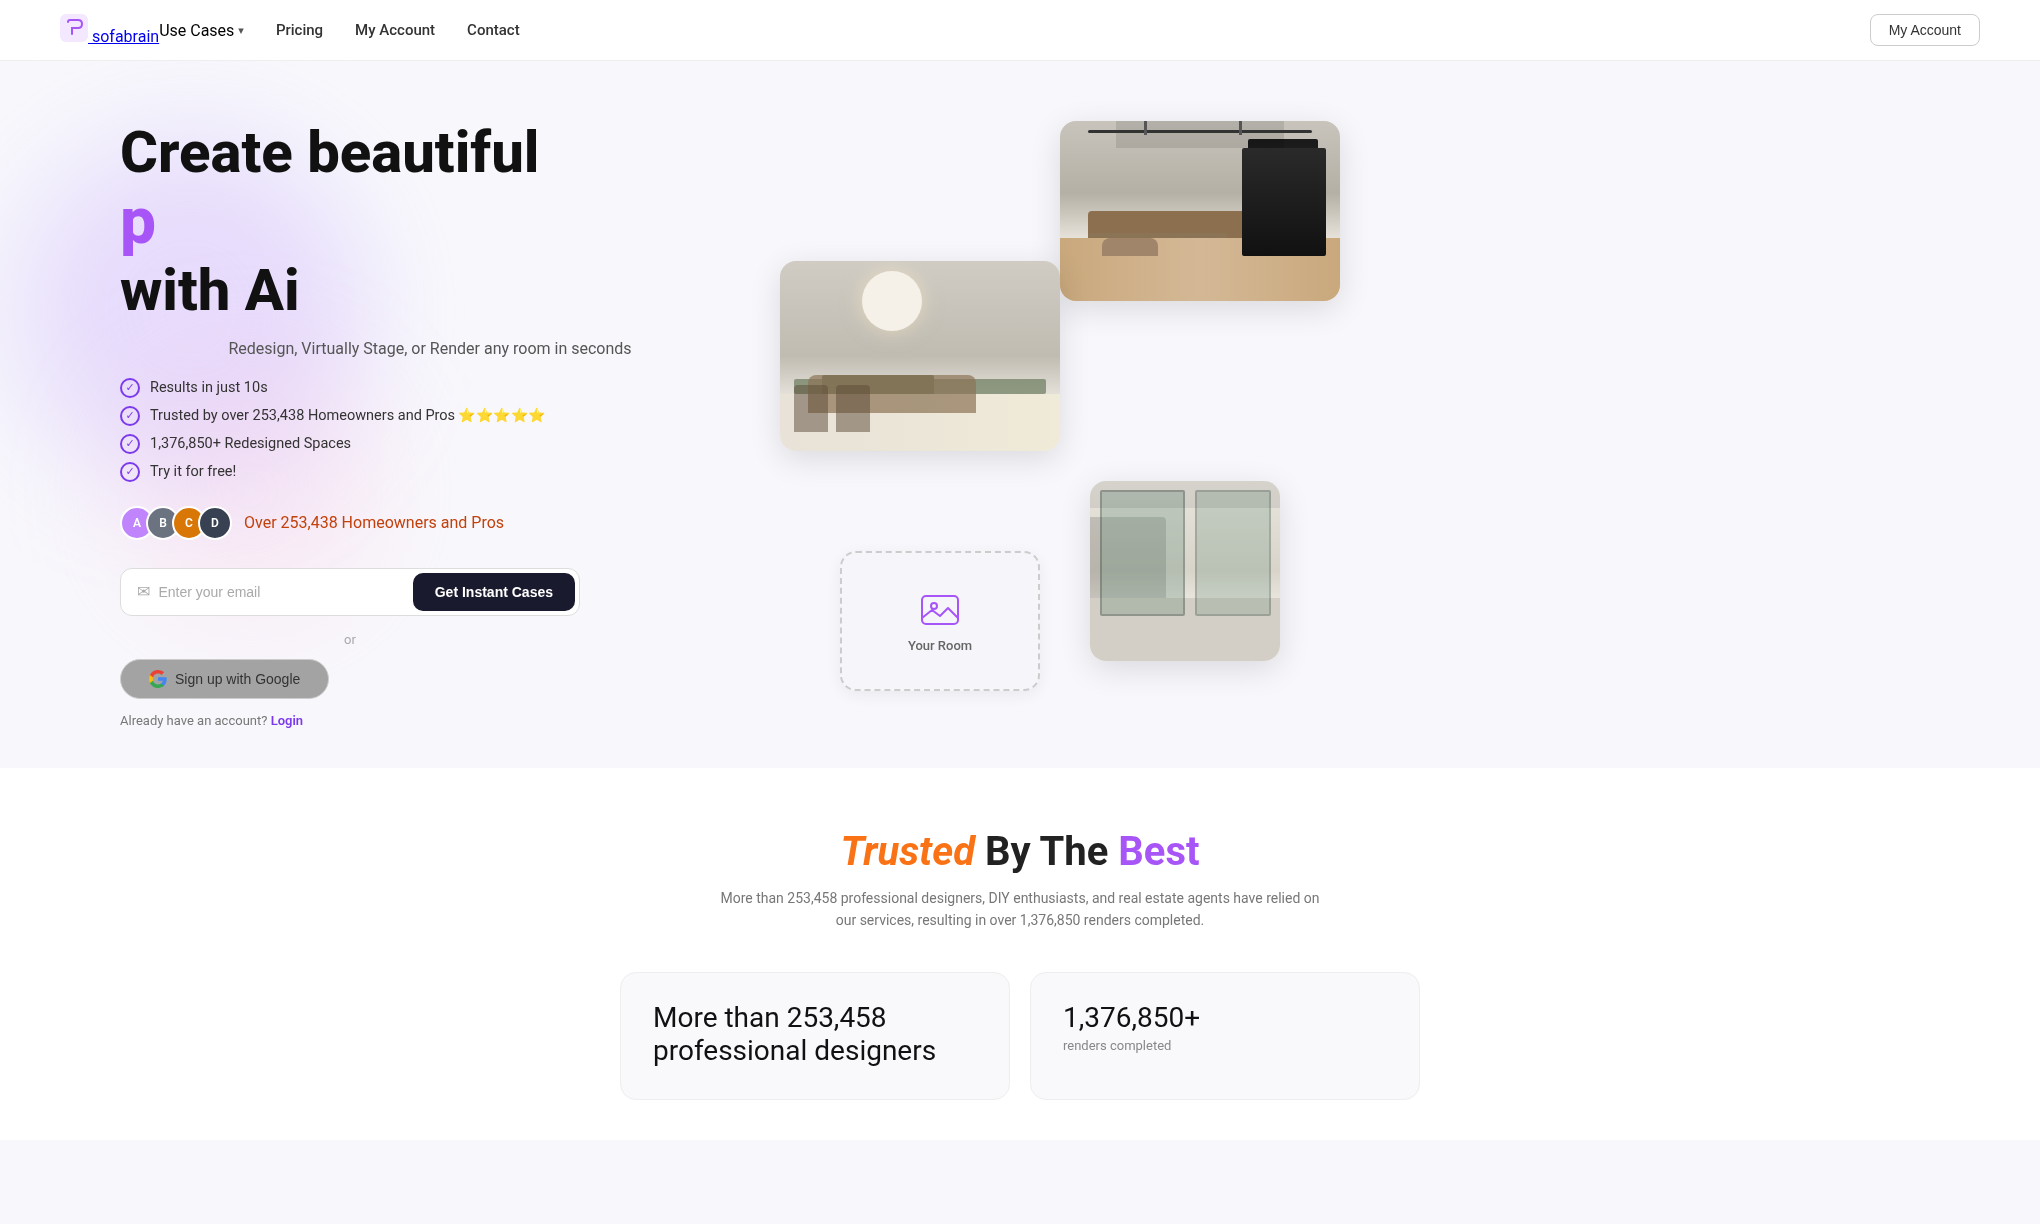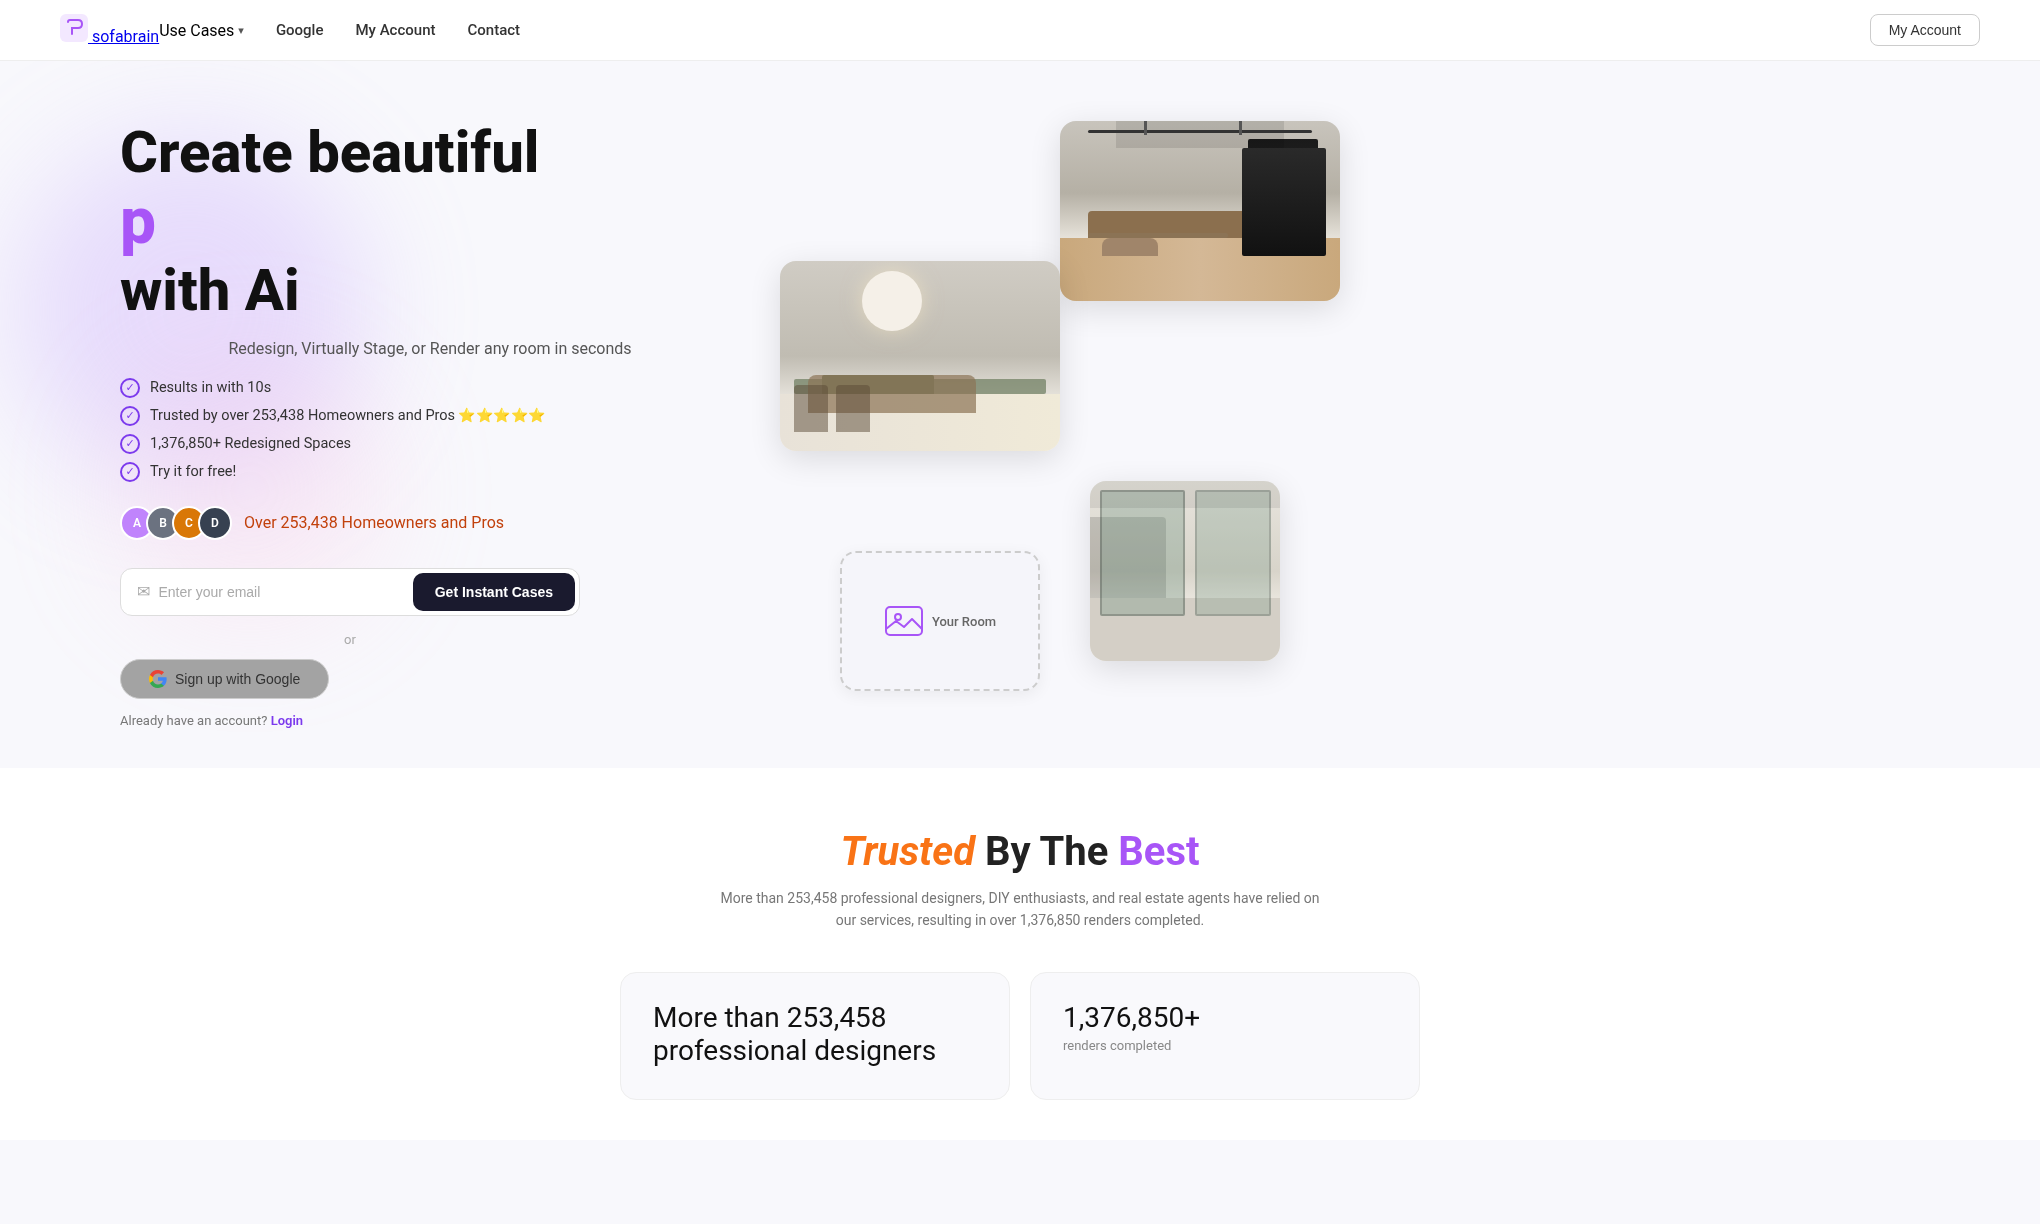--- a/index.html
+++ b/index.html
@@ -307,21 +307,21 @@
     .your-room-card {
       position: absolute;
       width: 200px;
       height: 140px;
       bottom: 30px;
       left: 60px;
       border: 2px dashed #ccc;
       border-radius: 16px;
       background: #f5f5fa;
       display: flex;
-      flex-direction: row;
+      flex-direction: column;
       align-items: center;
       justify-content: center;
       gap: 8px;
       box-shadow: 0 4px 16px rgba(0,0,0,0.06);
     }
     .your-room-icon {
       width: 40px;
       height: 40px;
       color: #a855f7;
       font-size: 28px;
@@ -455,21 +455,21 @@
       <path d="M8 8 Q8 6 10 6 L18 6 Q22 6 22 10 Q22 14 18 14 L12 14 L12 20" stroke="#a855f7" stroke-width="2" fill="none" stroke-linecap="round"></path>
     </svg>
     <span>sofabrain</span>
   </a>
 
   <div class="nav-links">
     <span class="nav-use-cases">
       <span>Use Cases</span>
       <span class="chevron-icon">▾</span>
     </span>
-    <a href="#">Google</a>
+    <a href="#">Pricing</a>
     <a href="#">My Account</a>
     <a href="#">Contact</a>
   </div>
 
   <div class="nav-right">
     <button class="btn-my-account-outline">My Account</button>
   </div>
 </nav>
 
 <section class="hero">
@@ -478,21 +478,21 @@
 
   <div class="hero-left">
     <h1 class="hero-title">Create beautiful</h1>
     <span class="hero-letter-p">p</span>
     <span class="hero-with-ai">with Ai</span>
     <p class="hero-subtitle">Redesign, Virtually Stage, or Render any room in seconds</p>
 
     <ul class="hero-features">
       <li>
         <span class="check-icon">✓</span>
-        <span>Results in with 10s</span>
+        <span>Results in just 10s</span>
       </li>
       <li>
         <span class="check-icon">✓</span>
         <span>Trusted by over 253,438 Homeowners and Pros <span class="stars">⭐⭐⭐⭐⭐</span></span>
       </li>
       <li>
         <span class="check-icon">✓</span>
         <span>1,376,850+ Redesigned Spaces</span>
       </li>
       <li>

